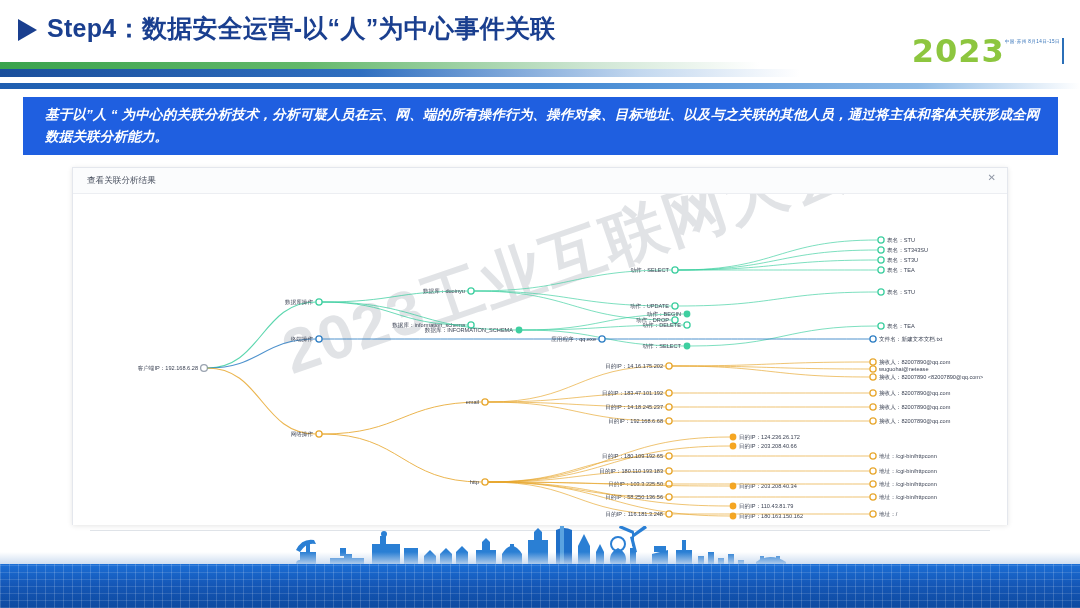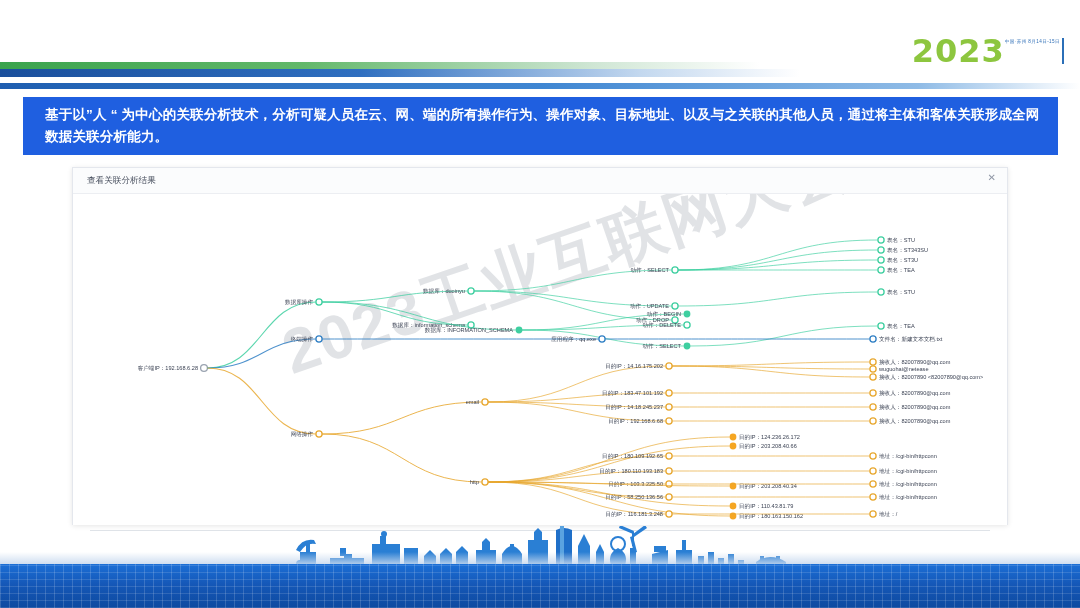--- a/index.html
+++ b/index.html
@@ -56,20 +56,21 @@
     background:linear-gradient(90deg,#1f5eb0 0%, #3f86d2 50%, #8fbbe6 85%, #ffffff 100%);
   }
 
   
   .banner {
     position:absolute; left:23px; top:97px; width:1035px; height:58px;
     background:#1f5fe0; color:#ffffff;
     padding:7px 16px 0 22px;
     font-size:13.5px; font-weight:700; line-height:1.62;
     letter-spacing:0.2px;
+    font-style:italic;
   }
 
   
   .panel {
     position:absolute; left:72px; top:167px; width:936px; height:358px;
     background:#14532d; border:1px solid #e4e7ed;
     box-shadow:0 1px 5px rgba(0,0,0,0.10);
   }
   .panel-head {
     position:relative; height:26px; border-bottom:1px solid #eceef2;
@@ -113,20 +114,24 @@
   .foot-fade {
     position:absolute; left:0; bottom:44px; width:1080px; height:12px;
     background:linear-gradient(180deg, rgba(255,255,255,0) 0%, rgba(198,216,238,0.85) 100%);
   }
   .skyline { position:absolute; left:0; bottom:40px; width:1080px; height:42px; }
 </style>
 </head>
 <body>
 
 <div class="header">
+  <div class="title-row">
+    <div class="play-tri"></div>
+    <div class="slide-title">Step4：数据安全运营-以“人”为中心事件关联</div>
+  </div>
 
   <div class="logo-block">
     <div class="logo-2023">
       <div class="logo-year">2023</div>
       <div class="logo-date">中国·苏州 8月14日-15日</div>
     </div>
     <div class="logo-divider"></div>
   </div>
 </div>
 

